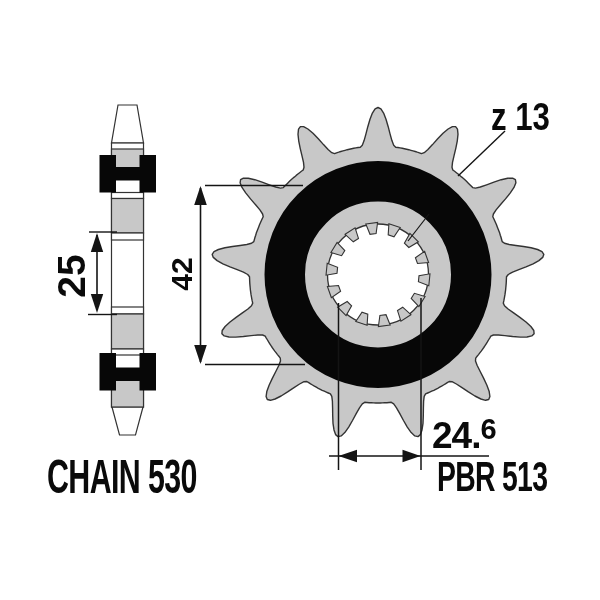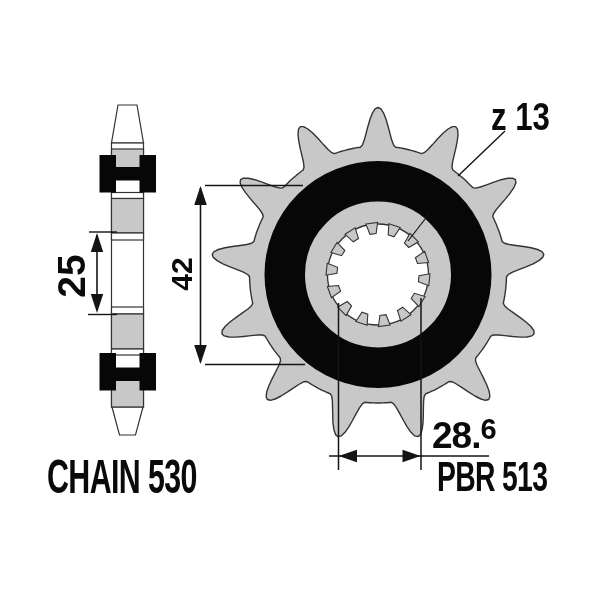--- a/index.html
+++ b/index.html
@@ -77,14 +77,14 @@
   <div class="lbl lbl-chain">CHAIN 530</div>
 
   <div class="lbl lbl-part">PBR 513</div>
 
   <div class="lbl lbl-teeth">z 13</div>
 
   <div class="lbl lbl-42">42</div>
 
   <div class="lbl lbl-25">25</div>
 
-  <div class="lbl lbl-bore"><span>28.</span><span class="sup">6</span></div>
+  <div class="lbl lbl-bore"><span>24.</span><span class="sup">6</span></div>
 </div>
 
 </body></html>

